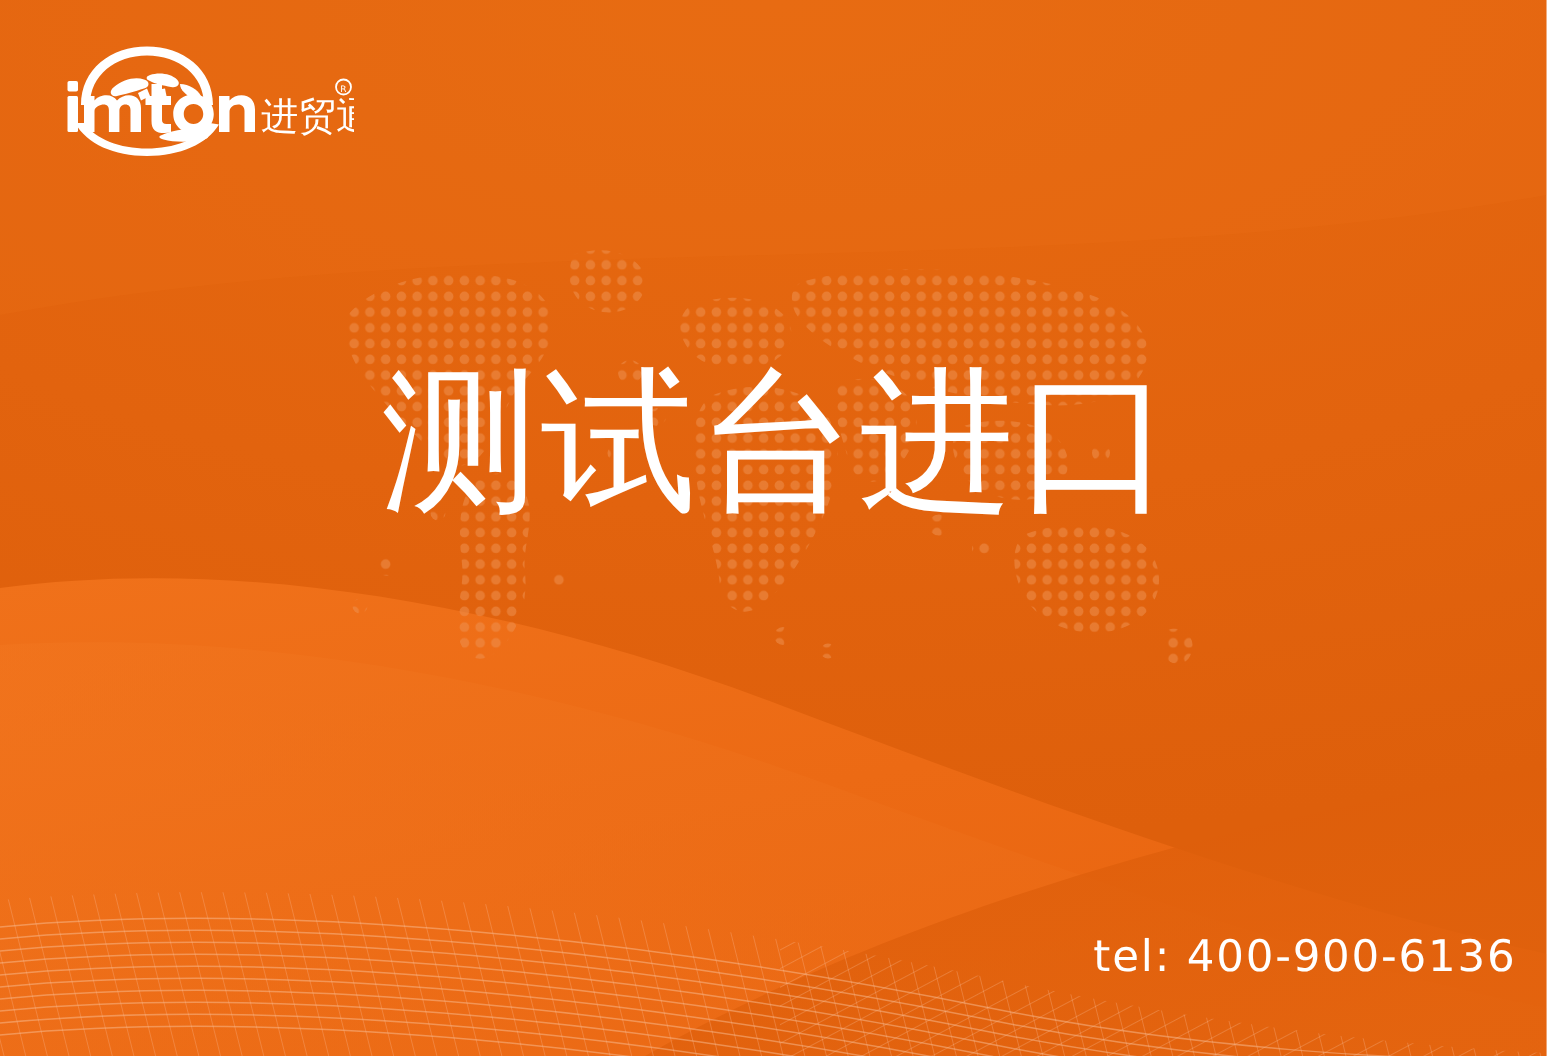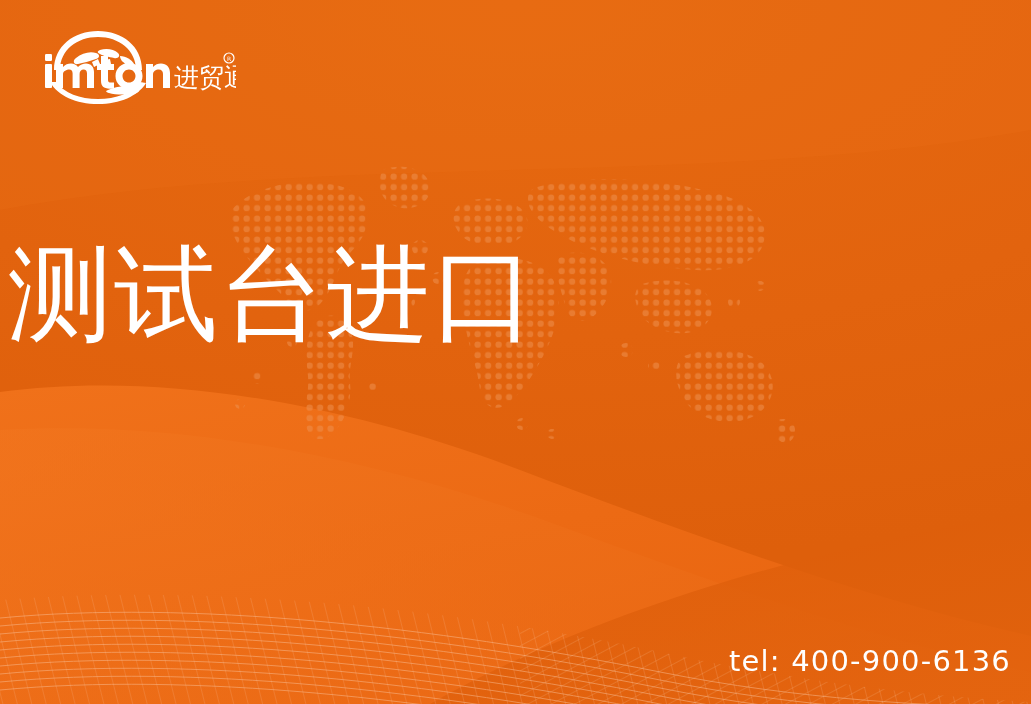--- a/index.html
+++ b/index.html
@@ -52,21 +52,21 @@
     width: 200px;
     height: 78px;
   }
 
   
   .headline {
     position: absolute;
     left: 0;
     top: 228px;
     width: 1031px;
-    text-align: left;
+    text-align: center;
     color: #ffffff;
     font-family: "DejaVu Sans", "Liberation Sans", sans-serif;
     font-weight: 400;
     line-height: 1.28;
     letter-spacing: 2px;
     pointer-events: none;
   }
   .headline-line {
     display: block;
     white-space: nowrap;
@@ -77,21 +77,21 @@
   }
   .headline-line-2 {
     font-size: 104px;
     margin-left: 8px;
   }
 
   
   .phone {
     position: absolute;
     right: 20px;
-    bottom: 26px;
+    bottom: 50px;
     color: #ffffff;
     font-family: "DejaVu Sans", "Liberation Sans", sans-serif;
     font-size: 29px;
     letter-spacing: 1.2px;
     white-space: nowrap;
   }
 </style>
 </head>
 <body>
 

